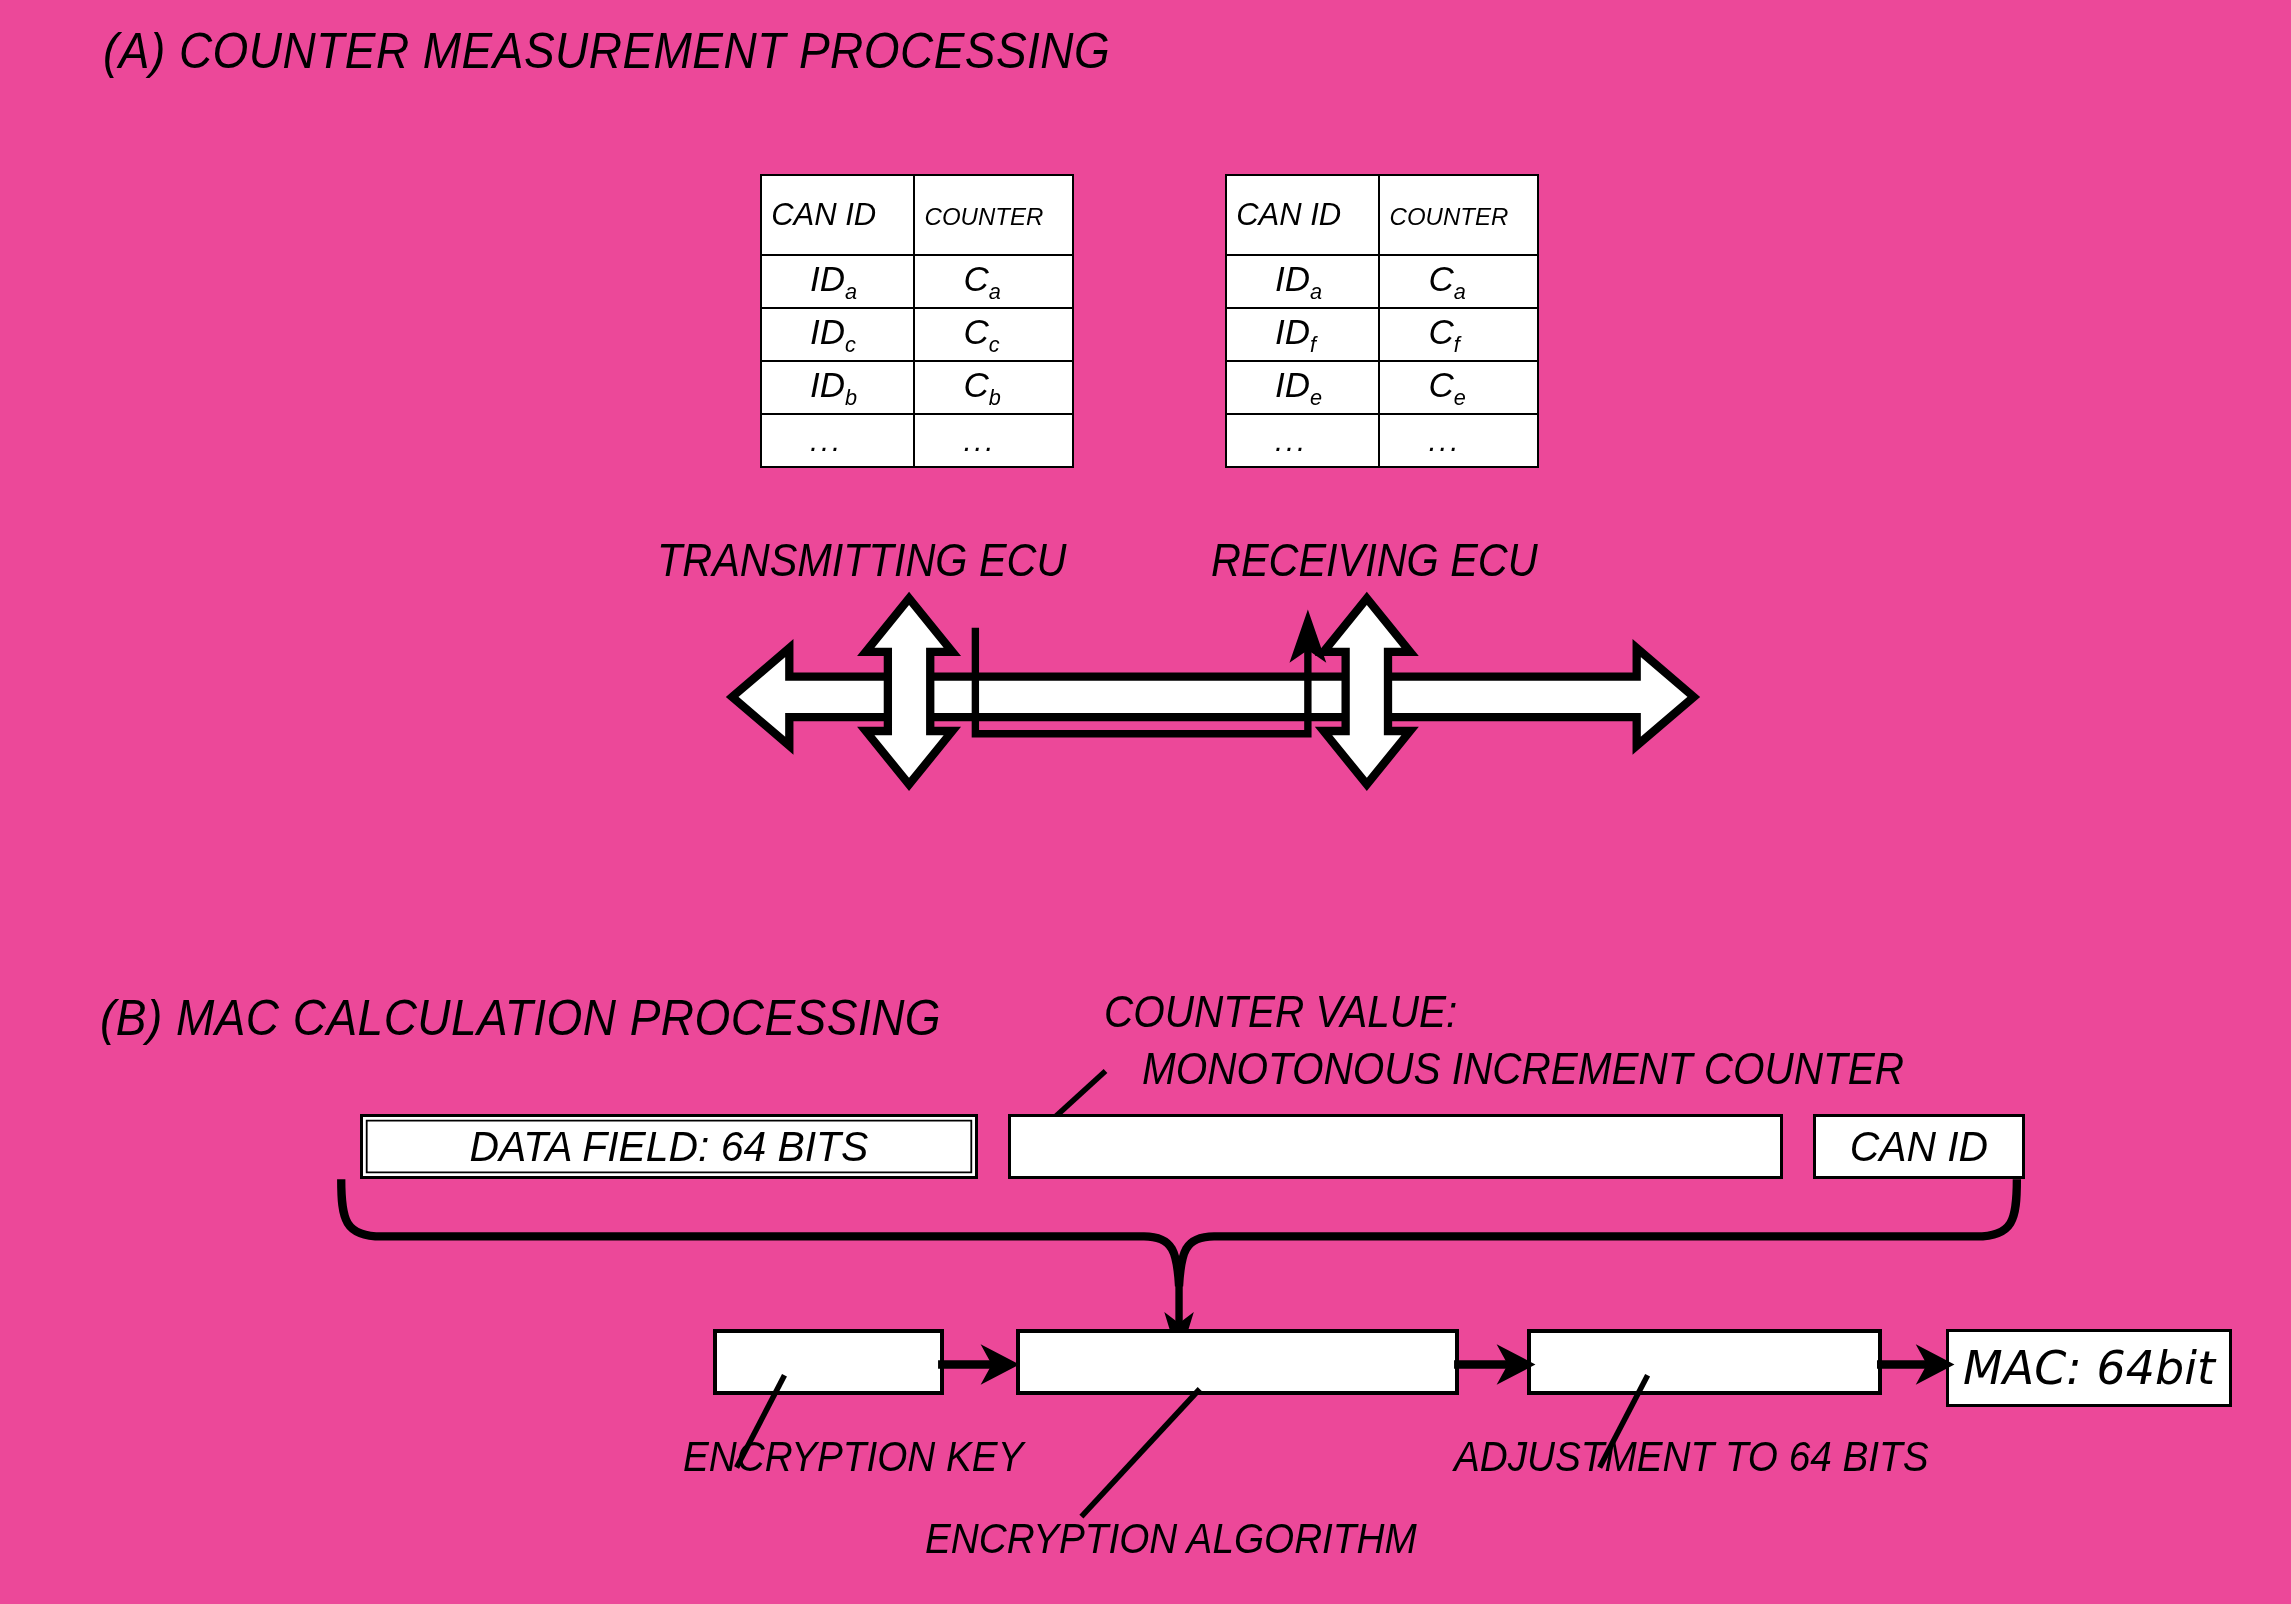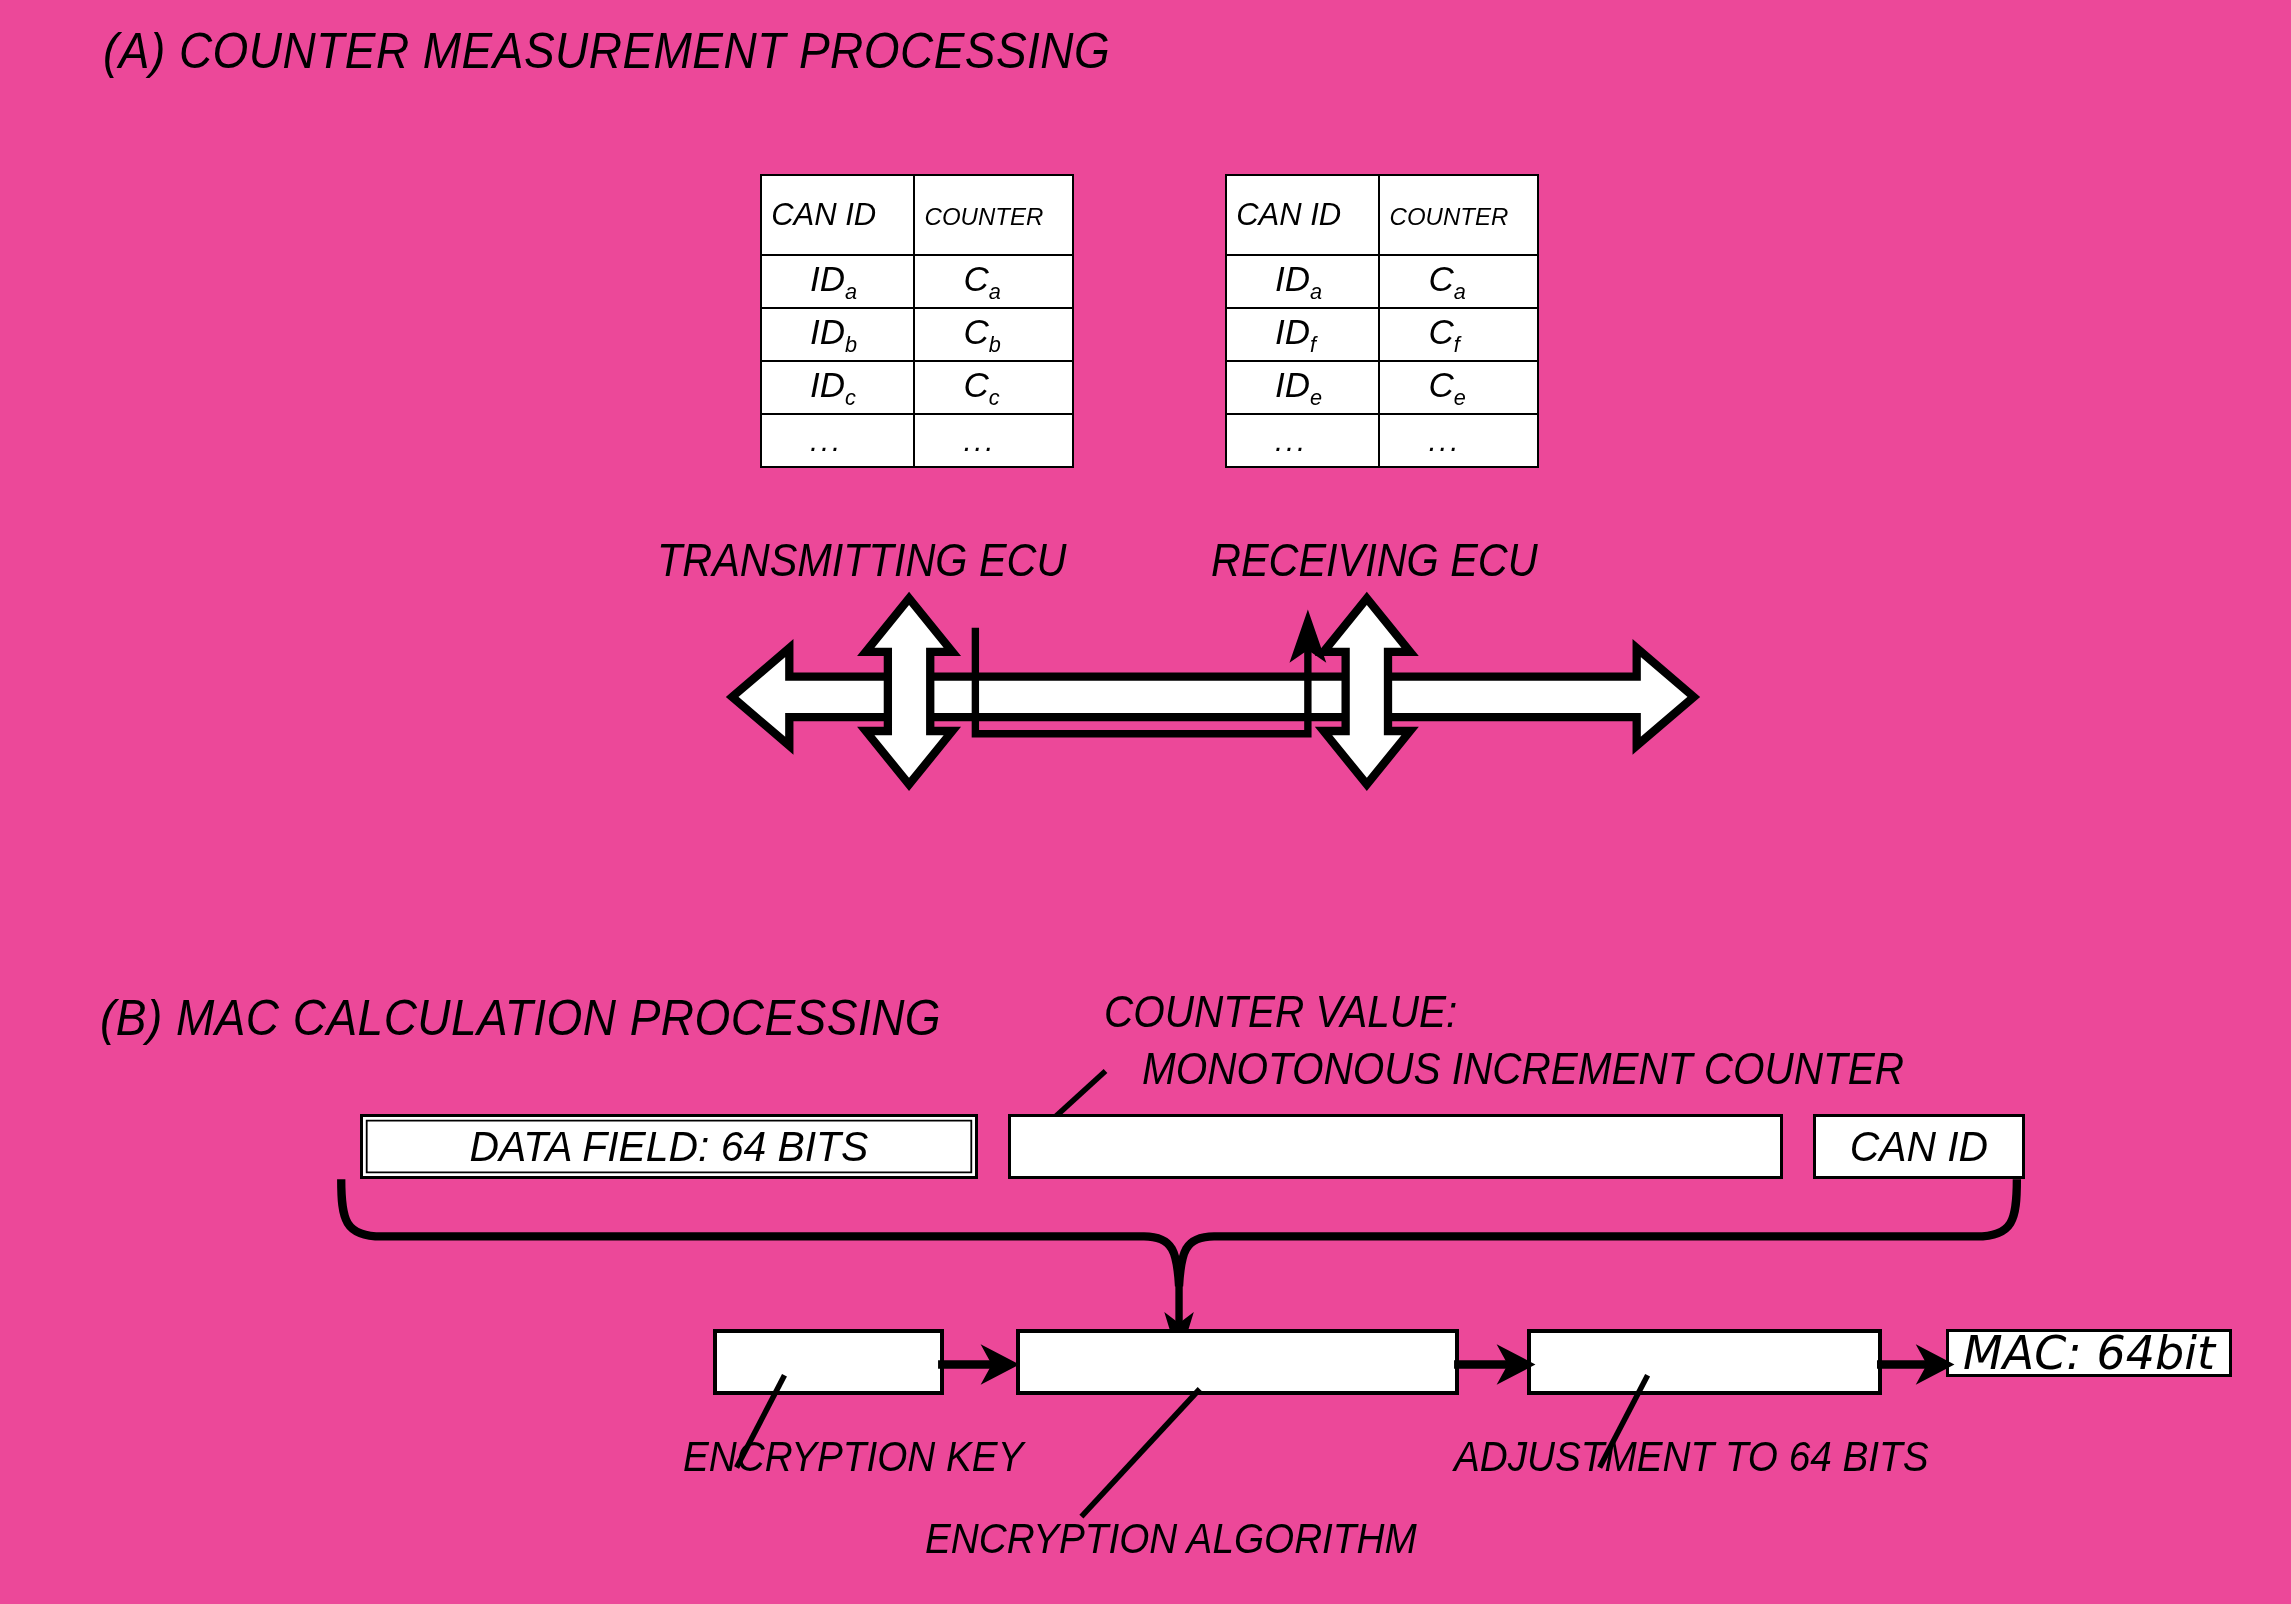--- a/index.html
+++ b/index.html
@@ -112,26 +112,26 @@
       <tbody>
           <tr class="hdr-row">
         <td class="col-id"><span class="hdr-canid">CAN ID</span></td>
         <td class="col-ct"><span class="hdr-counter">COUNTER</span></td>
       </tr>
       <tr class="body-row">
         <td><span class="cell-sym"><span>ID</span><sub>a</sub></span></td>
         <td><span class="cell-sym"><span>C</span><sub>a</sub></span></td>
       </tr>
       <tr class="body-row">
+        <td><span class="cell-sym"><span>ID</span><sub>c</sub></span></td>
+        <td><span class="cell-sym"><span>C</span><sub>c</sub></span></td>
+      </tr>
+      <tr class="body-row">
         <td><span class="cell-sym"><span>ID</span><sub>b</sub></span></td>
         <td><span class="cell-sym"><span>C</span><sub>b</sub></span></td>
-      </tr>
-      <tr class="body-row">
-        <td><span class="cell-sym"><span>ID</span><sub>c</sub></span></td>
-        <td><span class="cell-sym"><span>C</span><sub>c</sub></span></td>
       </tr>
       <tr class="body-row">
         <td><span class="cell-dots">...</span></td>
         <td><span class="cell-dots">...</span></td>
       </tr>
     </tbody>
       </table>
   </div>
 
   <div class="abs" style="left:1225px; top:174px;">
@@ -237,21 +237,21 @@
              L 1782 62
              C 1822 62, 1826 44, 1826 0"></path>
     <line x1="918" y1="110" x2="918" y2="172" stroke="#000000" stroke-width="8"></line>
     <path d="M 918 196 L 934 144 L 918 156 L 902 144 Z" fill="#000000"></path>
   </svg>
 
   <div class="abs plain-box" style="left:713px; top:1329px; width:231px; height:66px;"></div>
   <div class="abs plain-box" style="left:1016px; top:1329px; width:443px; height:66px;"></div>
   <div class="abs plain-box" style="left:1527px; top:1329px; width:355px; height:66px;"></div>
 
-  <div class="abs field-box" style="left:1946px; top:1329px; width:286px; height:48px;">
+  <div class="abs field-box" style="left:1946px; top:1329px; width:286px; height:78px;">
     <span class="mac-text">MAC: 64bit</span>
   </div>
 
   <svg class="abs" style="left:938px; top:1346px;" width="88" height="37" viewBox="0 0 95 40">
     <line x1="0" y1="20" x2="62" y2="20" stroke="#000000" stroke-width="9"></line>
     <path d="M 88 20 L 46 42 L 58 20 L 46 -2 Z" fill="#000000"></path>
   </svg>
   <svg class="abs" style="left:1454px; top:1346px;" width="88" height="37" viewBox="0 0 95 40">
     <line x1="0" y1="20" x2="62" y2="20" stroke="#000000" stroke-width="9"></line>
     <path d="M 88 20 L 46 42 L 58 20 L 46 -2 Z" fill="#000000"></path>

